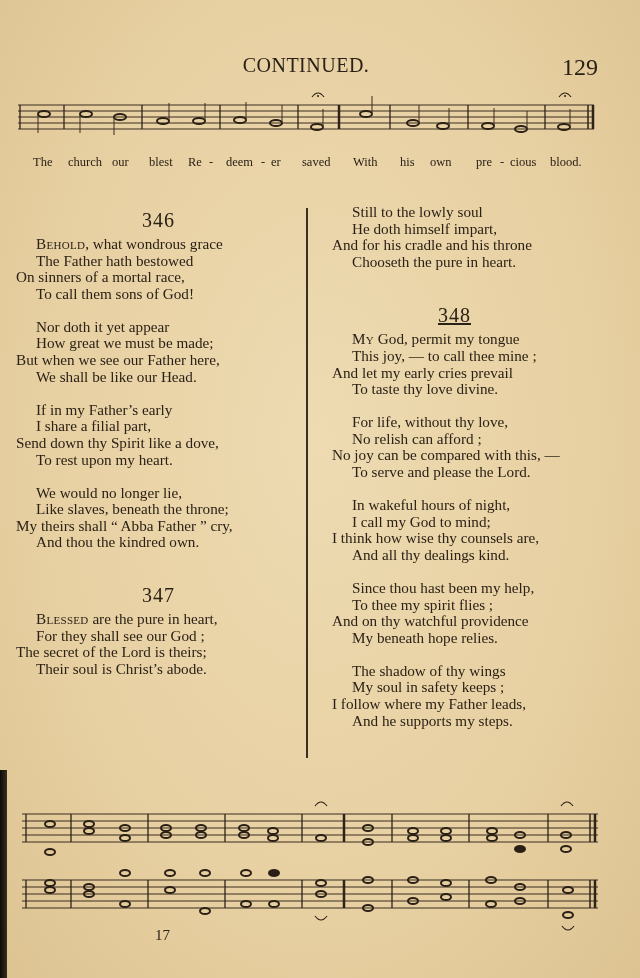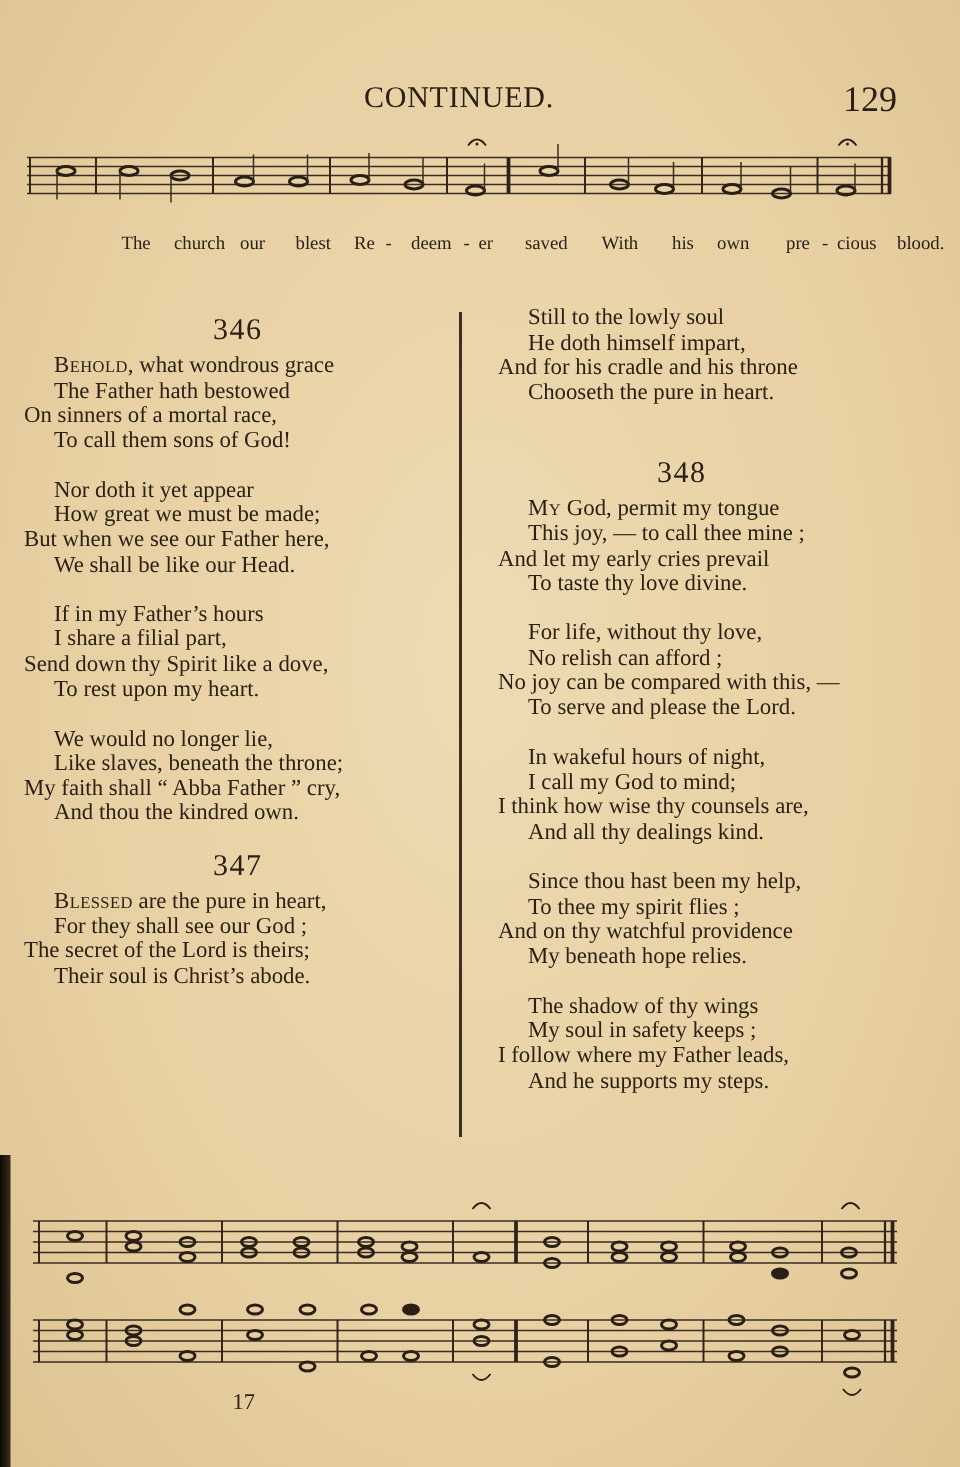--- a/index.html
+++ b/index.html
@@ -22,21 +22,21 @@
       position: absolute; top: 54px; left: 562px; font-size: 24px; color: #2a2016;
     }
     .staff {
       position: absolute; left: 18px; width: 578px; height: 24px;
     }
     .staff svg { position: absolute; left: 0; top: 0; overflow: visible; }
     .lyric-line {
       position: absolute; top: 155px; left: 0; width: 640px; height: 16px;
       font-size: 12.5px; color: #2b2116;
     }
-    .lyric-line span { position: absolute; white-space: nowrap; margin-left: 48px; }
+    .lyric-line span { position: absolute; white-space: nowrap; }
     .col { position: absolute; }
     .col-left { left: 16px; top: 204px; width: 285px; }
     .col-right { left: 332px; top: 204px; width: 290px; }
     .divider {
       position: absolute; left: 306px; top: 208px; width: 1.5px; height: 550px;
       background: #3b2f22;
     }
     .hymn-number {
       font-size: 20px; text-align: center; width: 285px; letter-spacing: 1px;
       height: 32px; line-height: 32px; color: #2b2116;
@@ -148,29 +148,29 @@
     <div class="line">On sinners of a mortal race,</div>
     <div class="line indent">To call them sons of God!</div>
   </div>
   <div class="stanza">
     <div class="line indent">Nor doth it yet appear</div>
     <div class="line indent">How great we must be made;</div>
     <div class="line">But when we see our Father here,</div>
     <div class="line indent">We shall be like our Head.</div>
   </div>
   <div class="stanza">
-    <div class="line indent">If in my Father’s hours</div>
+    <div class="line indent">If in my Father’s early</div>
     <div class="line indent">I share a filial part,</div>
     <div class="line">Send down thy Spirit like a dove,</div>
     <div class="line indent">To rest upon my heart.</div>
   </div>
-  <div class="stanza" style="margin-bottom:10px;">
+  <div class="stanza" style="margin-bottom:28px;">
     <div class="line indent">We would no longer lie,</div>
     <div class="line indent">Like slaves, beneath the throne;</div>
-    <div class="line">My faith shall “ Abba Father ” cry,</div>
+    <div class="line">My theirs shall “ Abba Father ” cry,</div>
     <div class="line indent">And thou the kindred own.</div>
   </div>
 
   <div class="hymn-number">347</div>
   <div class="stanza">
     <div class="line indent"><span class="sc-first">Blessed</span><span> are the pure in heart,</span></div>
     <div class="line indent">For they shall see our God ;</div>
     <div class="line">The secret of the Lord is theirs;</div>
     <div class="line indent">Their soul is Christ’s abode.</div>
   </div>
@@ -179,21 +179,21 @@
 <div class="divider"></div>
 
 <div class="col col-right">
   <div class="stanza" style="margin-bottom:29px;">
     <div class="line indent">Still to the lowly soul</div>
     <div class="line indent">He doth himself impart,</div>
     <div class="line">And for his cradle and his throne</div>
     <div class="line indent">Chooseth the pure in heart.</div>
   </div>
 
-  <div class="hymn-number" style="width:245px;">348</div>
+  <div class="hymn-number" style="width:245px;text-decoration:underline;">348</div>
   <div class="stanza">
     <div class="line indent"><span class="sc-first">My</span><span> God, permit my tongue</span></div>
     <div class="line indent">This joy, — to call thee mine ;</div>
     <div class="line">And let my early cries prevail</div>
     <div class="line indent">To taste thy love divine.</div>
   </div>
   <div class="stanza">
     <div class="line indent">For life, without thy love,</div>
     <div class="line indent">No relish can afford ;</div>
     <div class="line">No joy can be compared with this, —</div>

